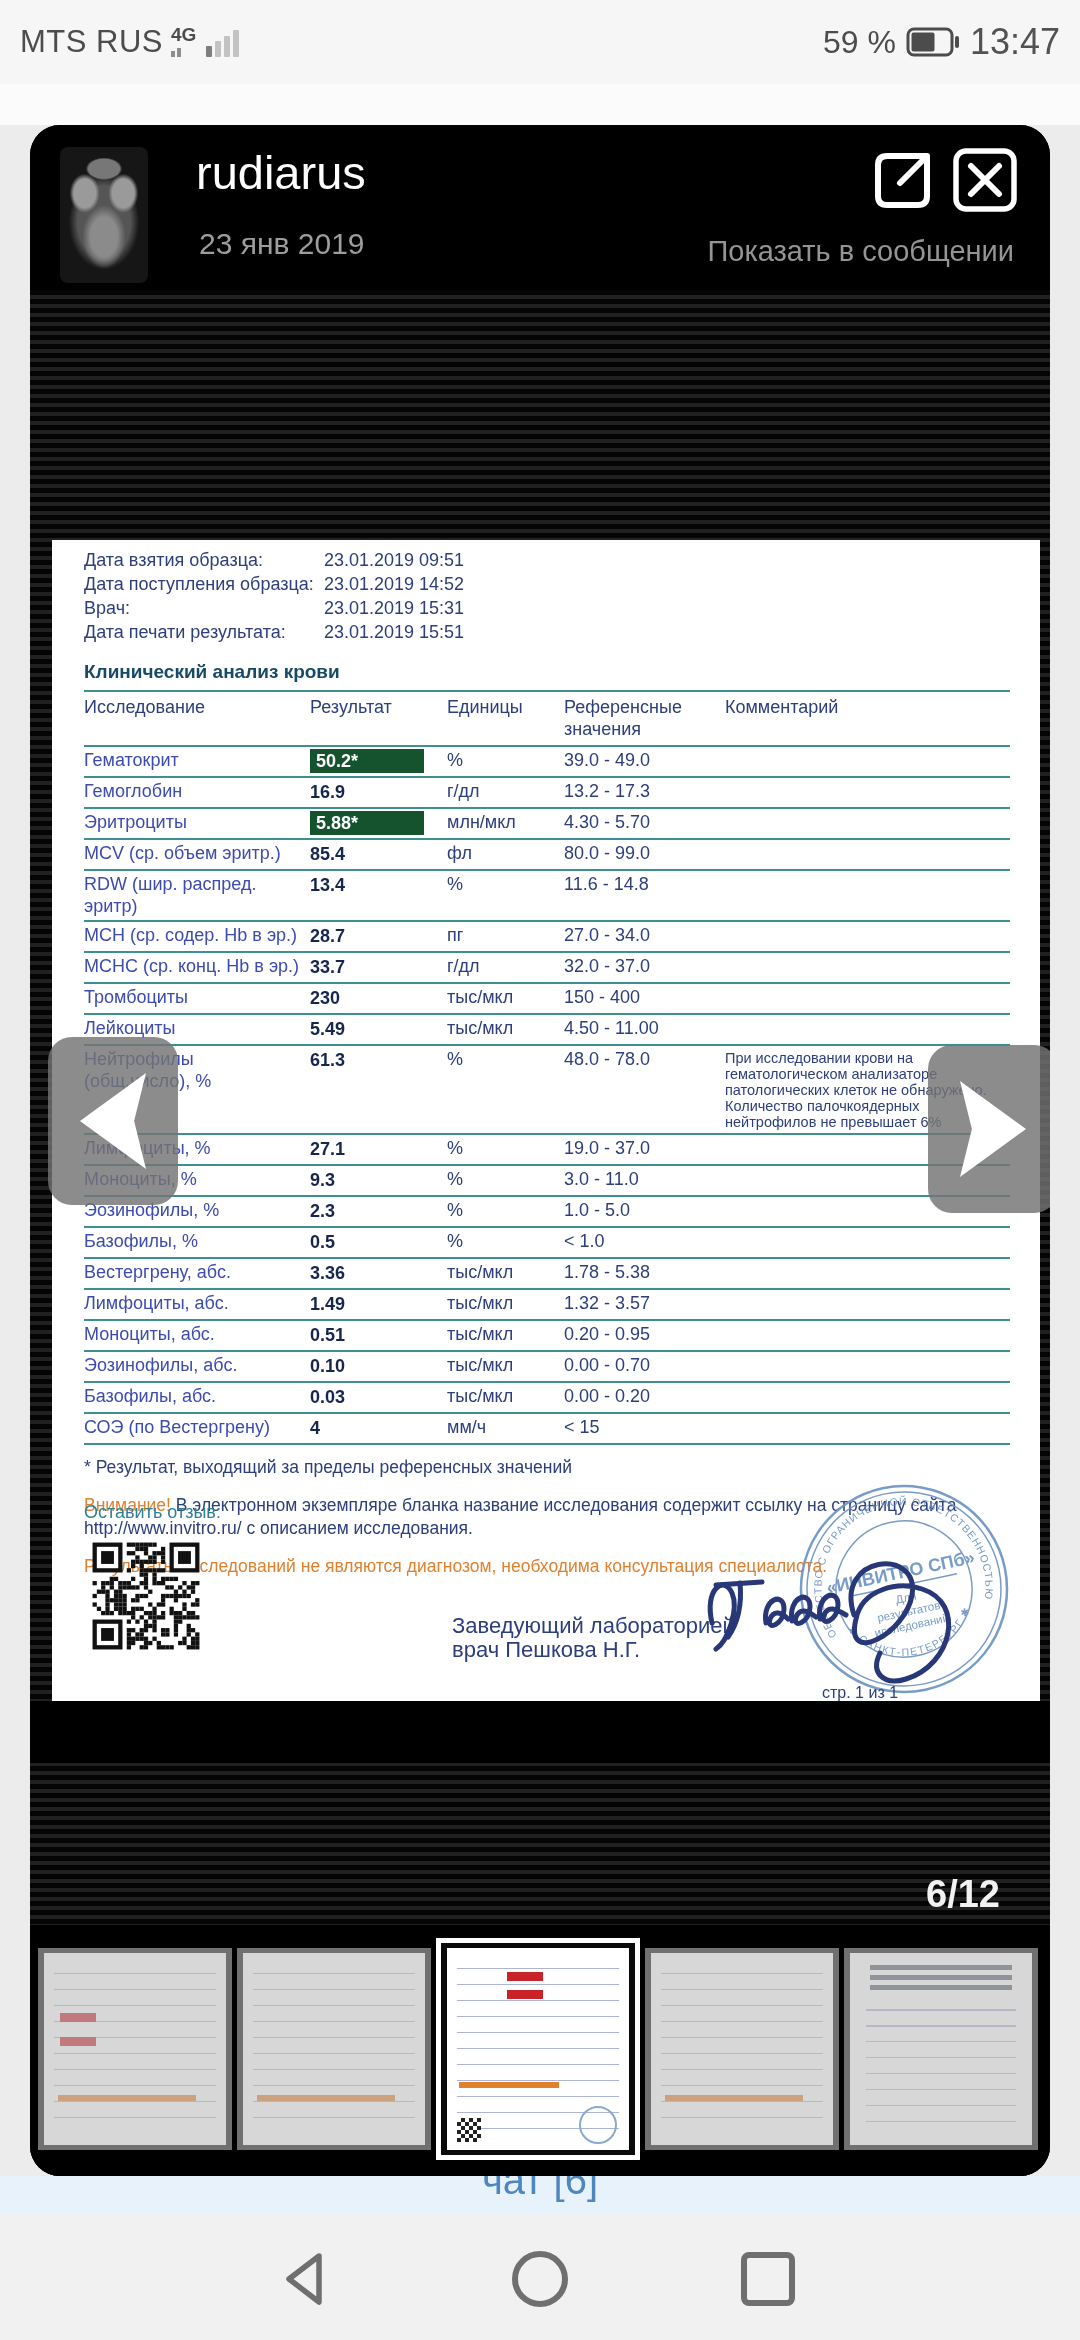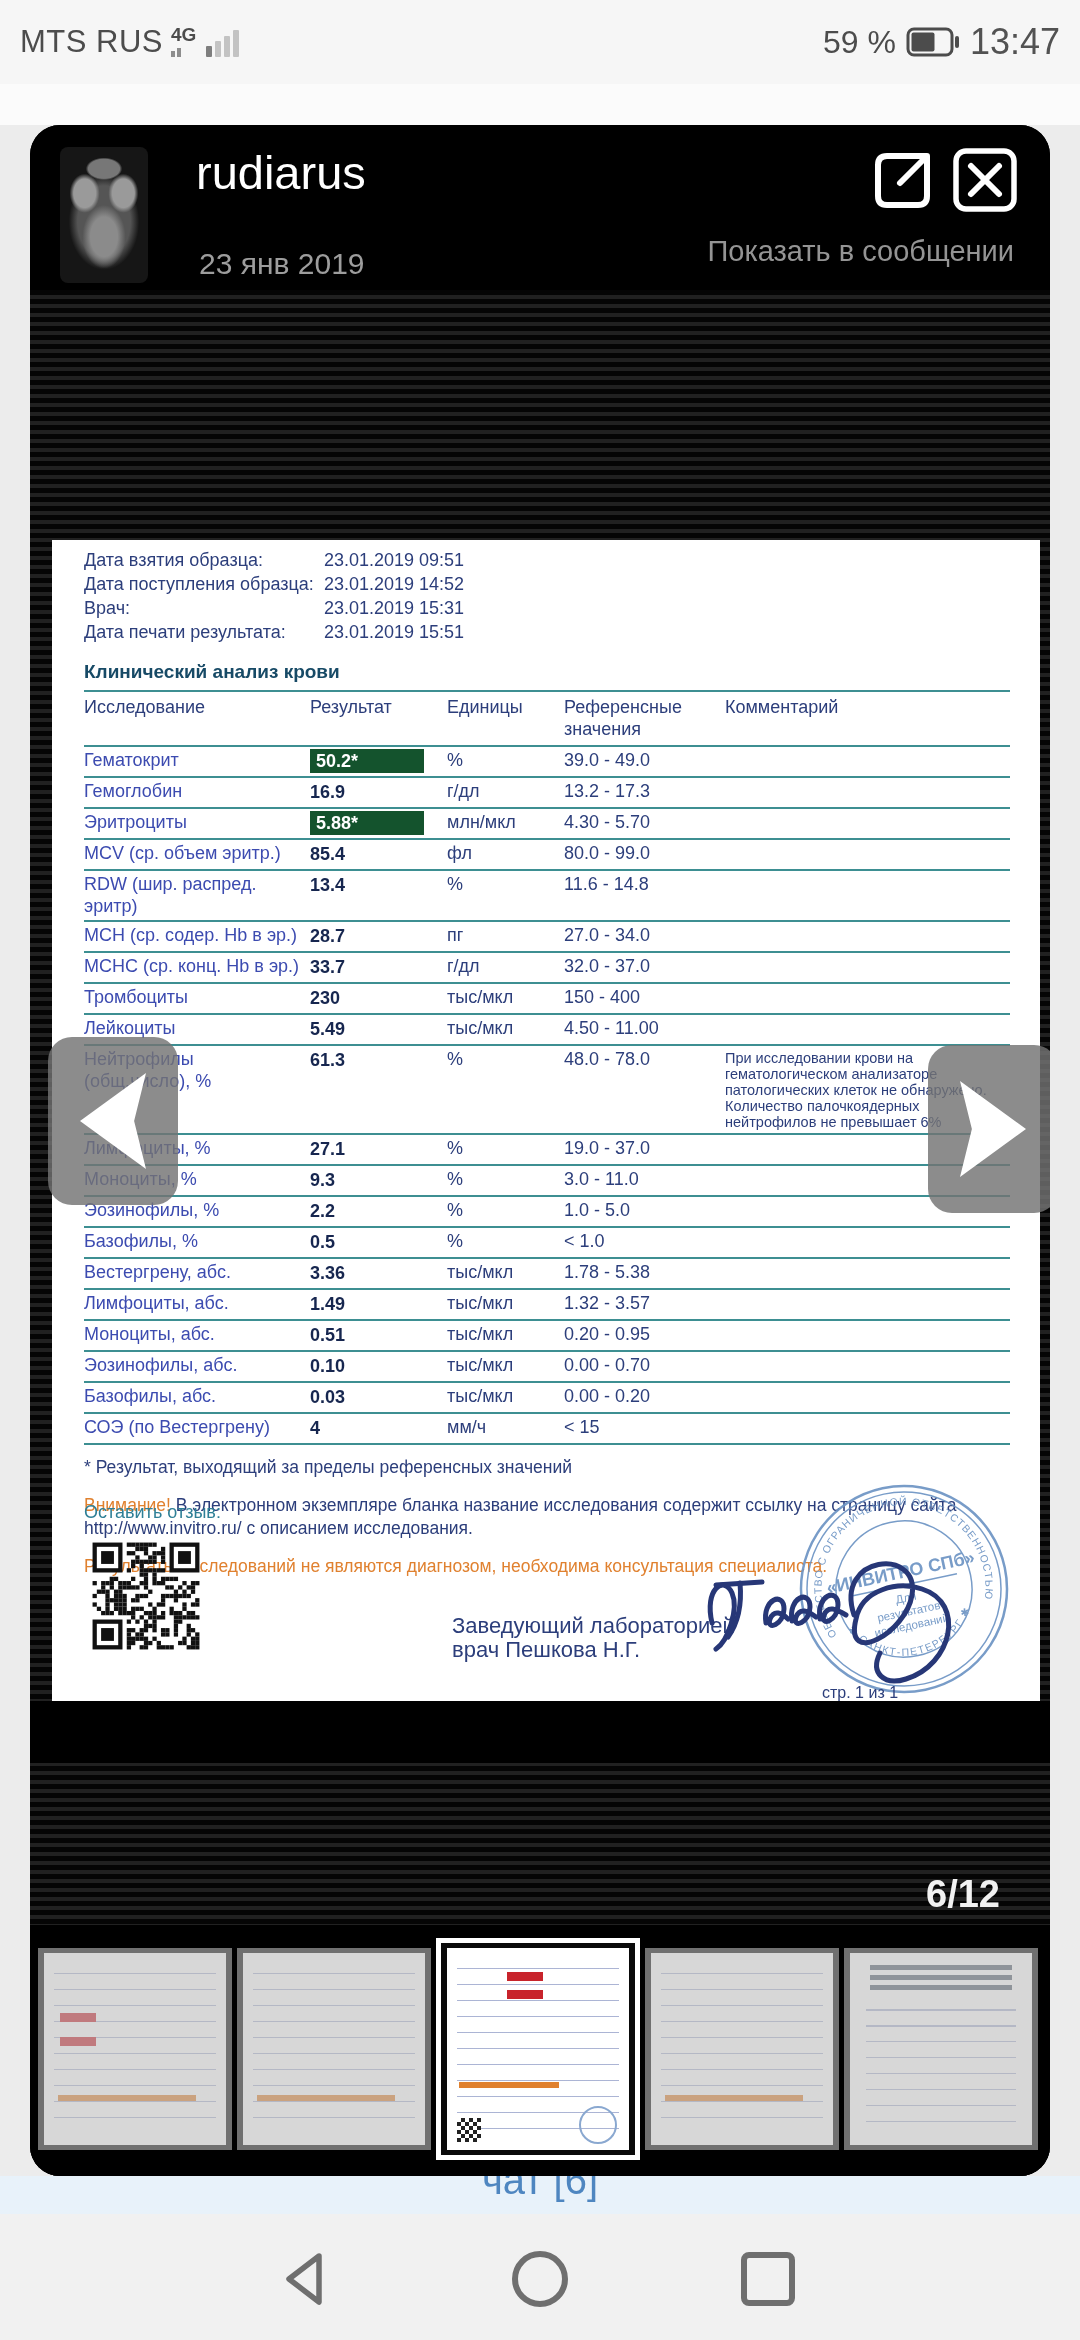--- a/index.html
+++ b/index.html
@@ -35,21 +35,21 @@
   .avatar{position:absolute;left:30px;top:22px;width:88px;height:136px;border-radius:8px;overflow:hidden;
           background:#161616;}
   .avatar-art{width:100%;height:100%;
       background:
         radial-gradient(ellipse 26px 16px at 50% 16%,#777 0 60%,transparent 70%),
         radial-gradient(ellipse 20px 26px at 28% 34%,#9a9a9a 0 55%,transparent 75%),
         radial-gradient(ellipse 20px 26px at 72% 34%,#9a9a9a 0 55%,transparent 75%),
         radial-gradient(ellipse 30px 44px at 50% 66%,#8b8b8b 0 45%,transparent 72%),
         radial-gradient(ellipse 44px 60px at 50% 55%,#555 0 60%,transparent 80%);}
   .username{position:absolute;left:166px;top:20px;font-size:47px;color:#fff;font-weight:400;}
-  .photo-date{position:absolute;left:169px;top:102px;font-size:30px;color:#9d9d9d;margin-top:20px;}
+  .photo-date{position:absolute;left:169px;top:102px;font-size:30px;color:#9d9d9d;}
   .hdr-icons{position:absolute;right:32px;top:22px;display:flex;gap:16px;}
   .hicon{width:66px;height:66px;cursor:pointer;}
   .show-msg{position:absolute;right:36px;top:110px;font-size:29px;color:#949494;cursor:pointer;}
 
   
   .document{position:absolute;left:22px;top:415px;width:988px;height:1161px;background:#fff;
             overflow:hidden;z-index:2;color:#2c3e7b;font-family:"Liberation Sans","DejaVu Sans",sans-serif;}
   .doc-inner{padding:8px 30px 0 32px;}
   .meta-row{display:flex;font-size:18px;line-height:24px;}
   .meta-label{width:240px;flex:none;}
@@ -317,21 +317,21 @@
               <div class="t-row">
                 <span class="c-name">Моноциты, %</span>
                 <span class="c-result"><span class="result-val">9.3</span></span>
                 <span class="c-units">%</span>
                 <span class="c-ref">3.0 - 11.0</span>
                 <span class="c-comment"></span>
               </div>
 
               <div class="t-row">
                 <span class="c-name">Эозинофилы, %</span>
-                <span class="c-result"><span class="result-val">2.2</span></span>
+                <span class="c-result"><span class="result-val">2.3</span></span>
                 <span class="c-units">%</span>
                 <span class="c-ref">1.0 - 5.0</span>
                 <span class="c-comment"></span>
               </div>
 
               <div class="t-row">
                 <span class="c-name">Базофилы, %</span>
                 <span class="c-result"><span class="result-val">0.5</span></span>
                 <span class="c-units">%</span>
                 <span class="c-ref">&lt; 1.0</span>

